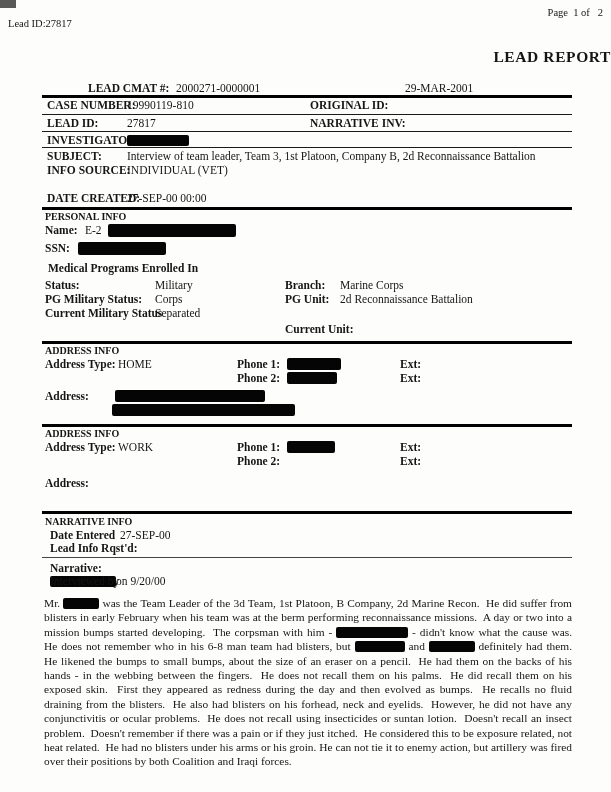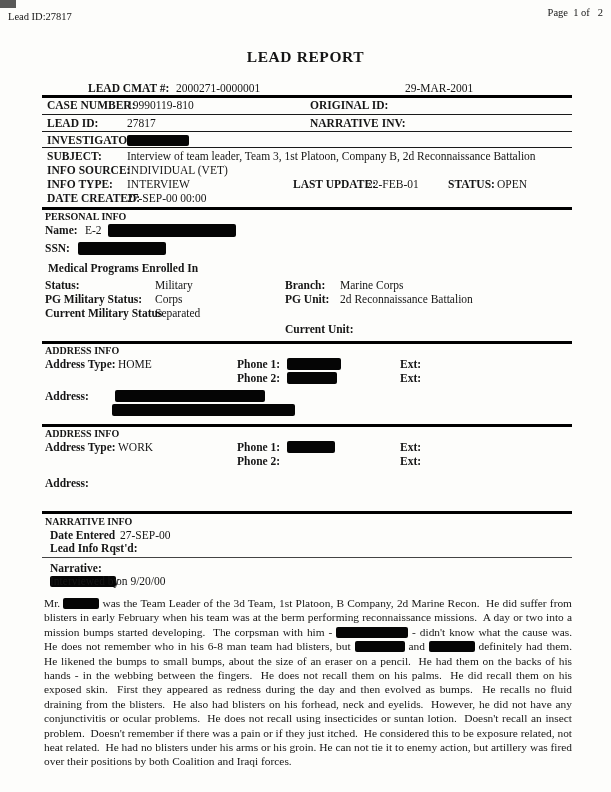--- a/index.html
+++ b/index.html
@@ -11,37 +11,37 @@
   }
   .row { position:absolute; left:0; right:0; height:15px; font-size:11.5px; }
   .row span { position:absolute; white-space:nowrap; }
   .lbl { font-weight:bold; }
   .rule { position:absolute; left:42px; width:530px; background:#000; }
   .rule.thick { height:3px; }
   .rule.thin { height:1.4px; background:#1a1a1a; }
   .rule.faint { height:1px; background:#444; }
   .redact { display:inline-block; position:absolute; background:#050505; height:11px; border-radius:2px; }
   .redact.inline { position:static; display:inline-block; vertical-align:text-bottom; border-radius:2px; }
-  .title { position:absolute; left:0; right:0; text-align:center; font-size:15.5px; font-weight:bold; letter-spacing:0.6px; }
+  .title { position:absolute; left:0; right:0; text-align:right; font-size:15.5px; font-weight:bold; letter-spacing:0.6px; }
   .sect { position:absolute; font-size:10px; font-weight:bold; }
   .para {
     position:absolute; left:44px; width:528px; font-size:11.4px; line-height:14.4px;
     text-align:justify; white-space:pre-wrap;
   }
   .hdr-small { position:absolute; font-size:10.5px; }
   .smudge { position:absolute; background:#222; }
 </style>
 </head>
 <body>
 
 <div class="page">
 
   <div class="smudge" style="left:0;top:0;width:16px;height:8px;opacity:.75"></div>
 
-  <span class="hdr-small" style="left:8px;top:11px">Lead ID:27817</span>
+  <span class="hdr-small" style="left:8px;top:18px">Lead ID:27817</span>
   <span class="hdr-small" style="right:8px;top:7px;white-space:pre">Page  1 of   2</span>
 
   <div class="title" style="top:48px">LEAD REPORT</div>
 
   <div class="row" style="top:82px">
     <span class="lbl" style="left:88px">LEAD CMAT #:</span>
     <span style="left:176px">2000271-0000001</span>
     <span style="left:405px">29-MAR-2001</span>
   </div>
 
@@ -70,28 +70,20 @@
   <div class="row" style="top:150px">
     <span class="lbl" style="left:47px">SUBJECT:</span>
     <span style="left:127px">Interview of team leader, Team 3, 1st Platoon, Company B, 2d Reconnaissance Battalion</span>
   </div>
 
   <div class="row" style="top:164px">
     <span class="lbl" style="left:47px">INFO SOURCE:</span>
     <span style="left:127px">INDIVIDUAL (VET)</span>
   </div>
 
-  <div class="row" style="top:178px">
-    <span class="lbl" style="left:47px">INFO TYPE:</span>
-    <span style="left:127px">INTERVIEW</span>
-    <span class="lbl" style="left:293px">LAST UPDATE:</span>
-    <span style="left:367px">22-FEB-01</span>
-    <span class="lbl" style="left:448px">STATUS:</span>
-    <span style="left:497px">OPEN</span>
-  </div>
 
   <div class="row" style="top:192px">
     <span class="lbl" style="left:47px">DATE CREATED:</span>
     <span style="left:127px">27-SEP-00 00:00</span>
   </div>
 
   <div class="rule thick" style="top:207px"></div>
 
   <div class="sect" style="left:45px;top:211px">PERSONAL INFO</div>
 

